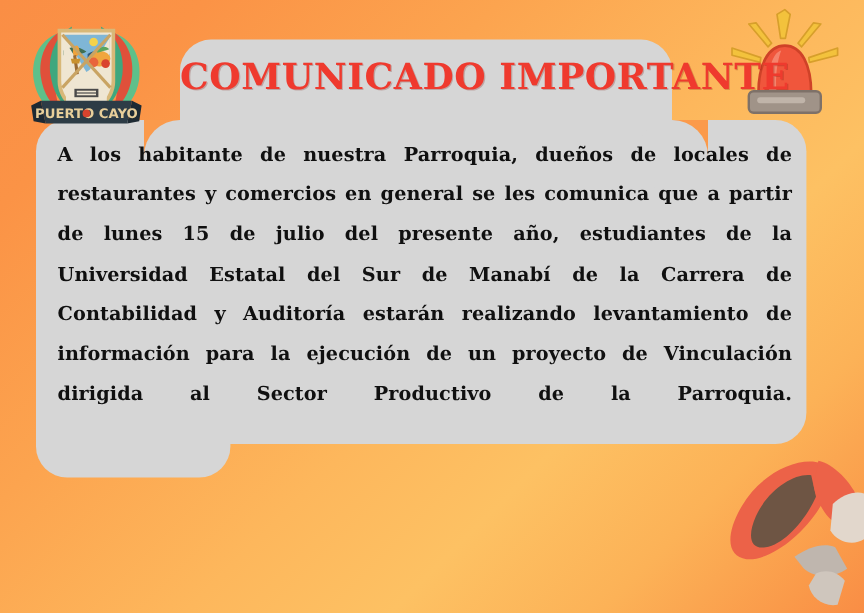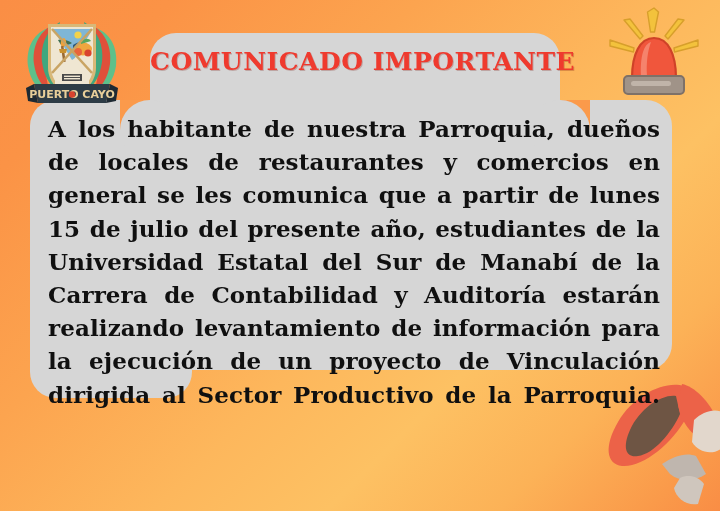--- a/index.html
+++ b/index.html
@@ -91,36 +91,36 @@
   
   #title-text {
     position: absolute;
     left: 150px;
     top: 47px;
     width: 410px;
     text-align: left;
     color: #ef3a2e;
     font-family: "DejaVu Serif", serif;
     font-weight: bold;
-    font-size: 25px;
+    font-size: 30px;
     letter-spacing: 0.5px;
     text-shadow: 1px 1px 0 rgba(120,20,10,0.25);
     white-space: nowrap;
   }
 
   
   #body-text {
     position: absolute;
     left: 48px;
     top: 112px;
     width: 612px;
     color: #101010;
     font-family: "DejaVu Serif", serif;
     font-weight: bold;
-    font-size: 23px;
+    font-size: 16px;
     line-height: 33.2px;
     text-align: justify;
     text-justify: inter-word;
     letter-spacing: 0.1px;
   }
   #body-text::after { content: ""; display: inline-block; width: 100%; }
 
   
   #emblem {
     position: absolute;

